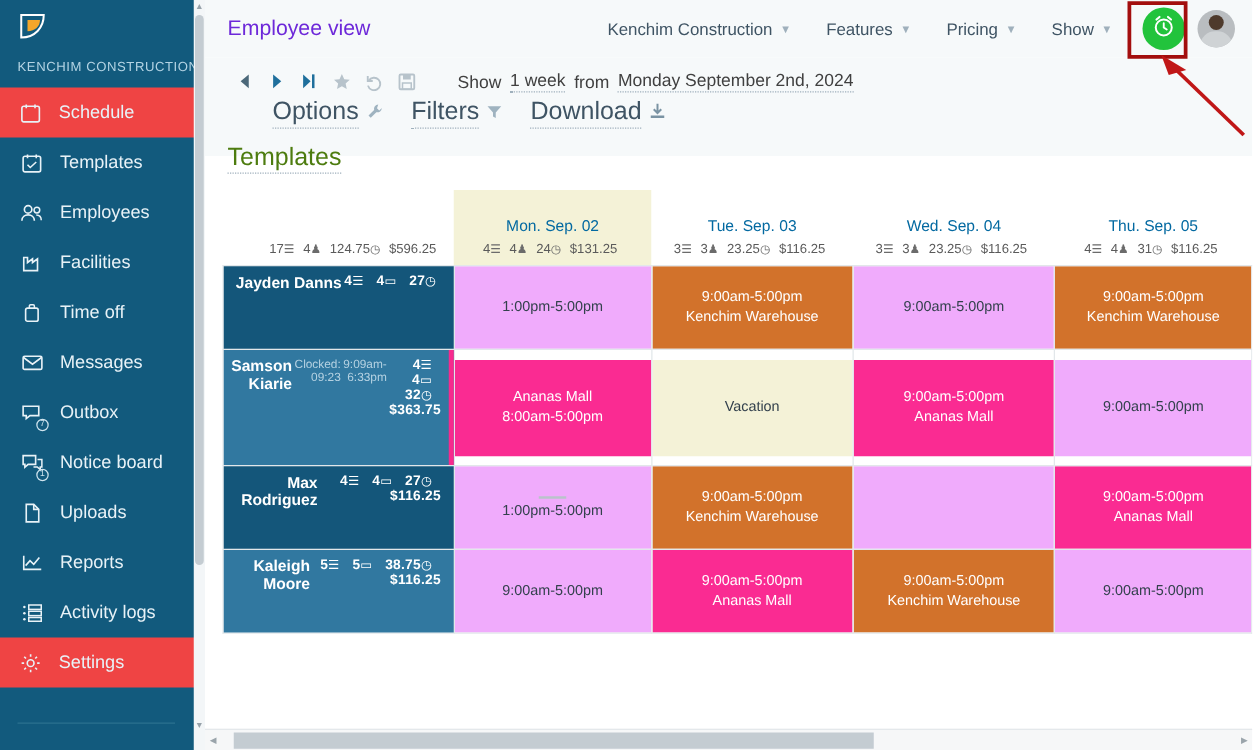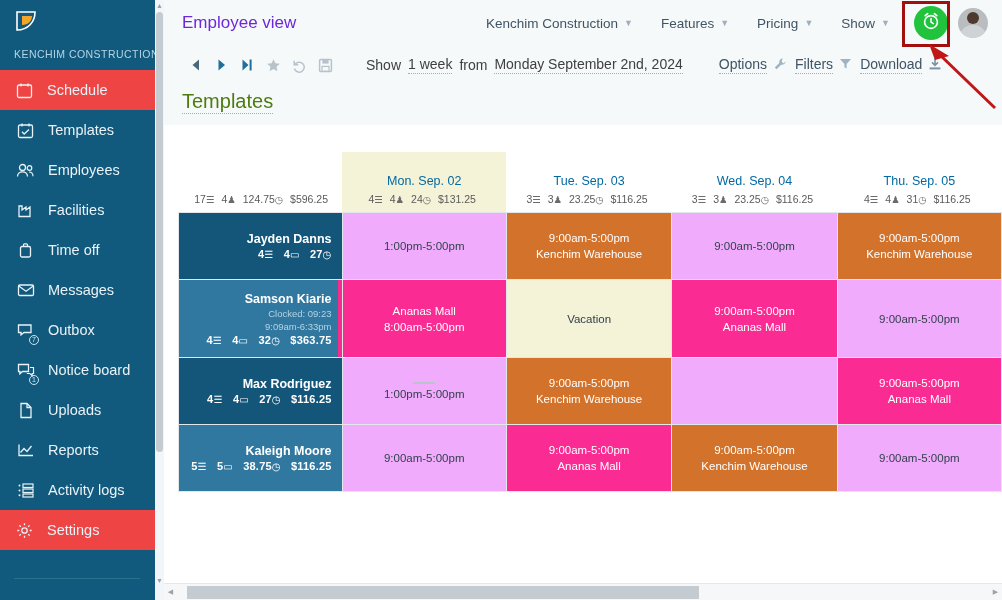--- a/index.html
+++ b/index.html
@@ -92,21 +92,21 @@
 
   .toolbar {
     background: #f6f9fa; padding: 6px 0 8px 18px;
     display: flex; flex-wrap: wrap; align-items: center;
     height: 79px; align-content: flex-start;
   }
   .tb-navgroup { display: flex; align-items: center; gap: 0px; }
   .tb-ico { width: 26px; height: 26px; display: flex; align-items: center; justify-content: center; cursor: pointer; }
   .tb-text { display: flex; align-items: center; gap: 7px; margin-left: 28px; font-size: 14px; color: #404040; }
   .dotted { border-bottom: 1px dotted #9fb0bc; cursor: pointer; padding-bottom: 1px; }
-  .tb-linkgroup { display: flex; align-items: center; gap: 8px; margin-left: 36px; font-size: 14px; color: #3f5464; }
+  .tb-linkgroup { display: flex; align-items: center; gap: 22px; margin-left: 36px; font-size: 20px; color: #3f5464; }
   .tb-link { display: flex; align-items: center; gap: 6px; cursor: pointer; }
   .tb-row2 { width: 100%; margin-top: 12px; padding-left: 0px; font-size: 20px; color: #4d7c0f; }
 
   
   .gridwrap { padding: 27px 0 0 14px; background: #fff; }
   table.sched { border-collapse: collapse; table-layout: fixed; }
   table.sched col.namecol { width: 164px; }
   table.sched col.daycol { width: 167px; }
 
   thead td { vertical-align: bottom; padding: 0; }
@@ -120,25 +120,25 @@
   .hdr-stats { font-size: 10.5px; color: #5a5a5a; white-space: nowrap; }
   .hdr-stats .st { margin-right: 4px; }
   .hdr-stats .gl { font-size: 9.5px; color: #6b6b6b; }
   .hdr-total { text-align: right; }
   .hdr-total .hdr-stats { text-align: right; }
 
   tbody td { padding: 0; border: 1px solid #e2e7ea; }
   .namecell {
     height: 66px; padding: 6px 10px 6px 6px;
     text-align: right; color: #ffffff; position: relative;
-    display: flex; flex-direction: column; justify-content: center; gap: 2px;
+    display: flex; flex-direction: row; justify-content: center; gap: 2px;
   }
   .namecell.dark { background: #14567a; }
   .namecell.light { background: #3178a0; }
-  .namecell.tall { height: 77px; }
+  .namecell.tall { height: 92px; }
   .nc-name { font-size: 12.5px; font-weight: bold; }
   .nc-clocked { font-size: 9.5px; color: #b5d2e2; }
   .nc-stats { font-size: 11px; font-weight: bold; letter-spacing: .2px; }
   .nc-stats .gl { font-weight: normal; font-size: 10px; }
   .nc-stats .sp { display: inline-block; width: 7px; }
   .nc-edge { position: absolute; right: 0; top: 0; bottom: 0; width: 4px; background: #f72a8e; }
 
   .shift {
     height: 66px; display: flex; flex-direction: column;
     align-items: center; justify-content: center; gap: 4px;

